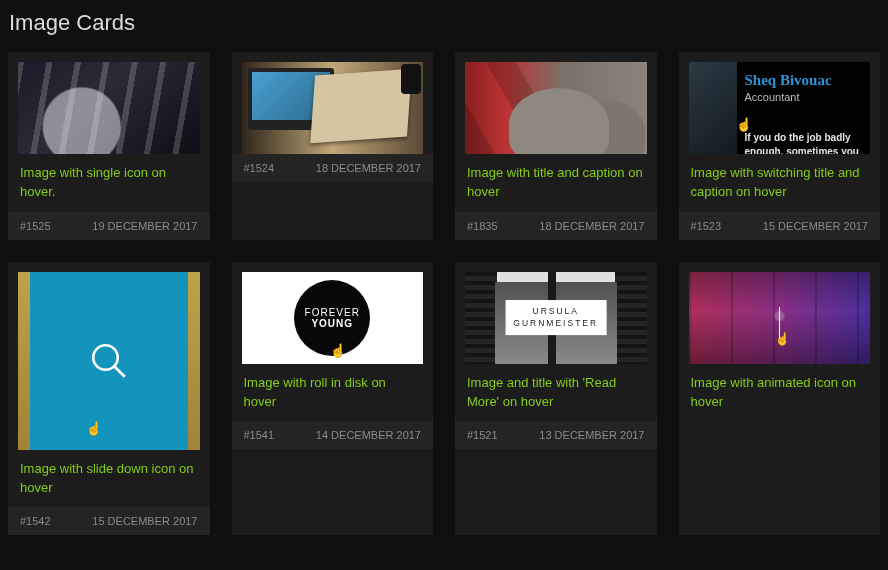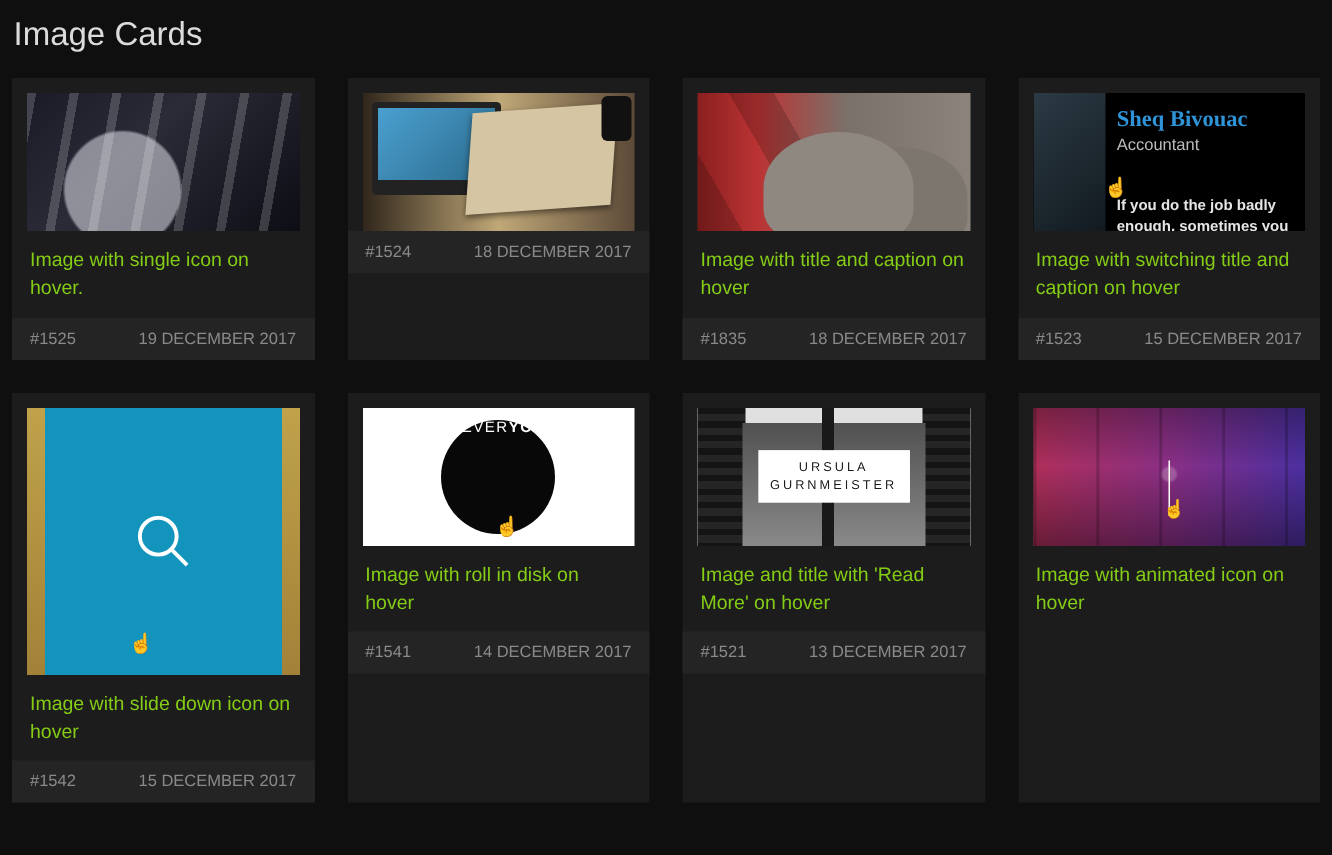--- a/index.html
+++ b/index.html
@@ -94,21 +94,21 @@
 
   
   .thumb.t5wrap{height:178px;}
   .t5 { background:linear-gradient(#bfa24a,#a28238); position:absolute; inset:0;}
   .t5 .blue{ position:absolute; left:12px; right:12px; top:0; bottom:0; background:#1394bd; display:flex; align-items:center; justify-content:center; flex-direction:column;}
   .t5 svg{ stroke:#fff; }
   .t5 .cursor{ position:absolute; left:56px; bottom:14px; color:#fff; font-size:13px;}
 
   
   .t6 { background:#fff; }
-  .t6 .disk{ width:76px; height:76px; border-radius:50%; background:#080808; color:#fff; display:flex; justify-content:center; flex-direction:row; font-size:10px; letter-spacing:1px;}
+  .t6 .disk{ width:76px; height:76px; border-radius:50%; background:#080808; color:#fff; display:flex; align-items:center; justify-content:center; flex-direction:column; font-size:10px; letter-spacing:1px;}
   .t6 .disk .l1{font-weight:400;}
   .t6 .disk .l2{font-weight:800;}
   .t6 .cursor{position:absolute; left:50%; bottom:6px; font-size:13px; color:#333; transform:translateX(-2px);}
 
   
   .t7 { background:#d7d7d7; filter:grayscale(1) contrast(1.1); }
   .t7 .bridge{position:absolute;left:30px;right:30px;top:10px;bottom:0;background:linear-gradient(#555,#888);}
   .t7 .tower{position:absolute;left:46%;top:0;width:8px;height:100%;background:#222;}
   .t7 .label{position:absolute;left:50%;top:50%;transform:translate(-50%,-50%);background:#fff;padding:6px 8px;font-size:8.5px;letter-spacing:2px;color:#222;text-align:center;line-height:1.4;}
   .t7 .build{position:absolute;top:0;bottom:0;width:32px;background:repeating-linear-gradient(#1e1e1e 0 4px,#2d2d2d 4px 9px);}

